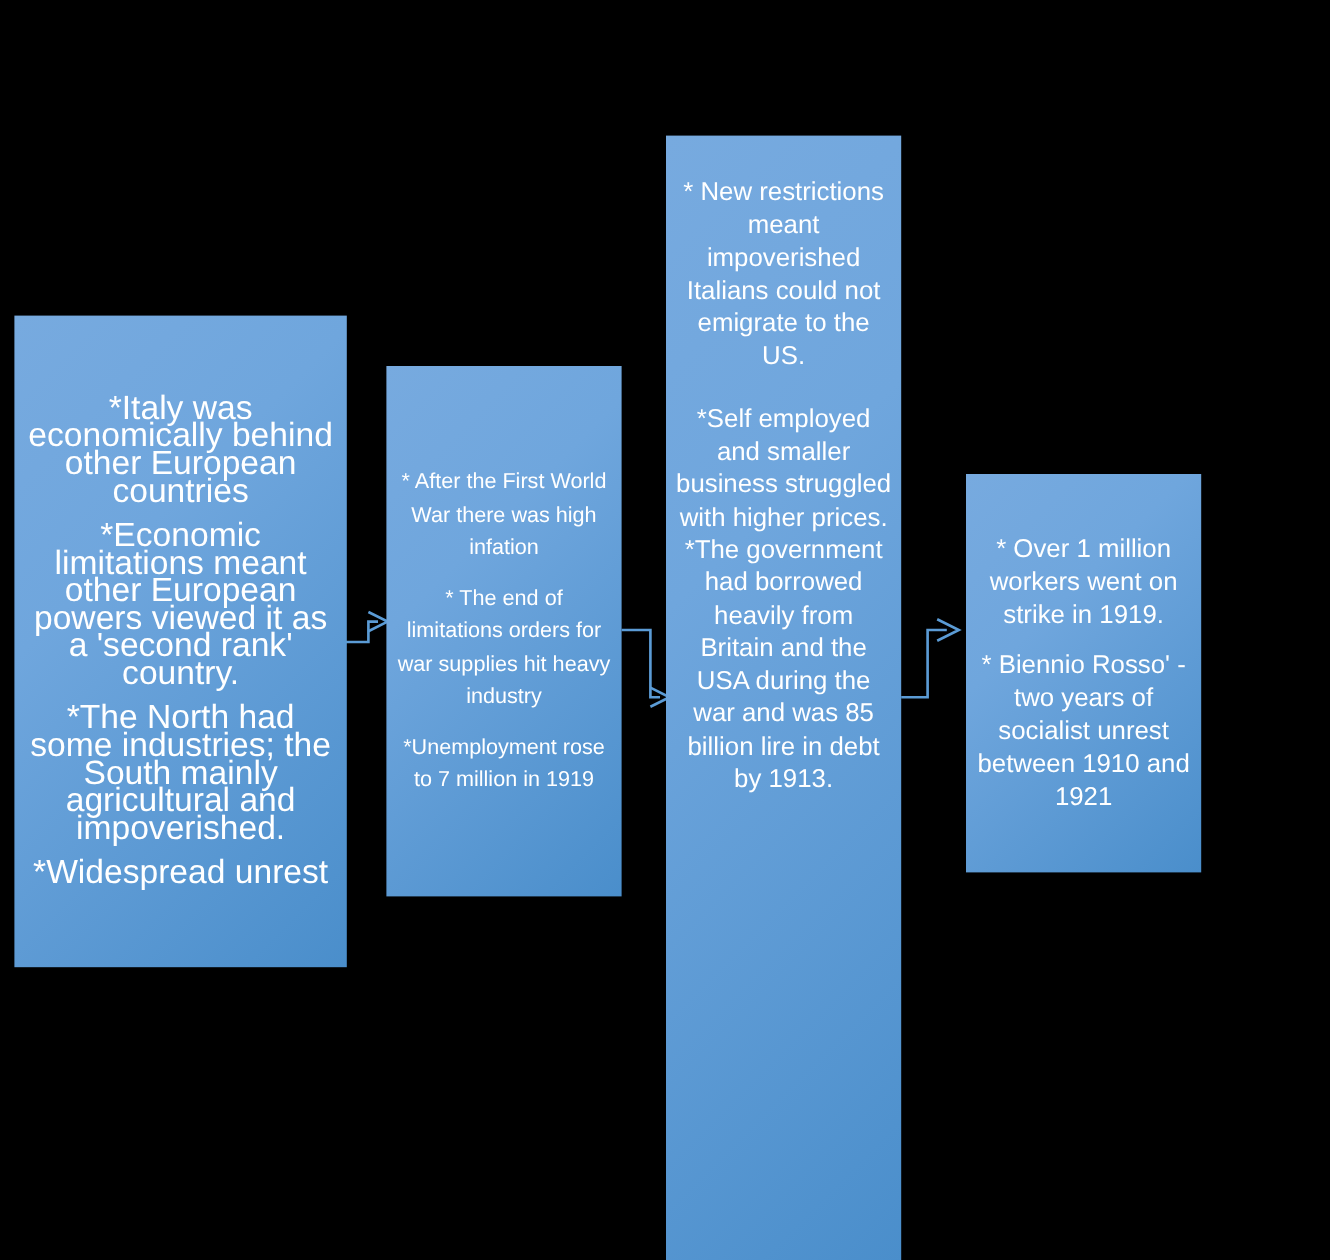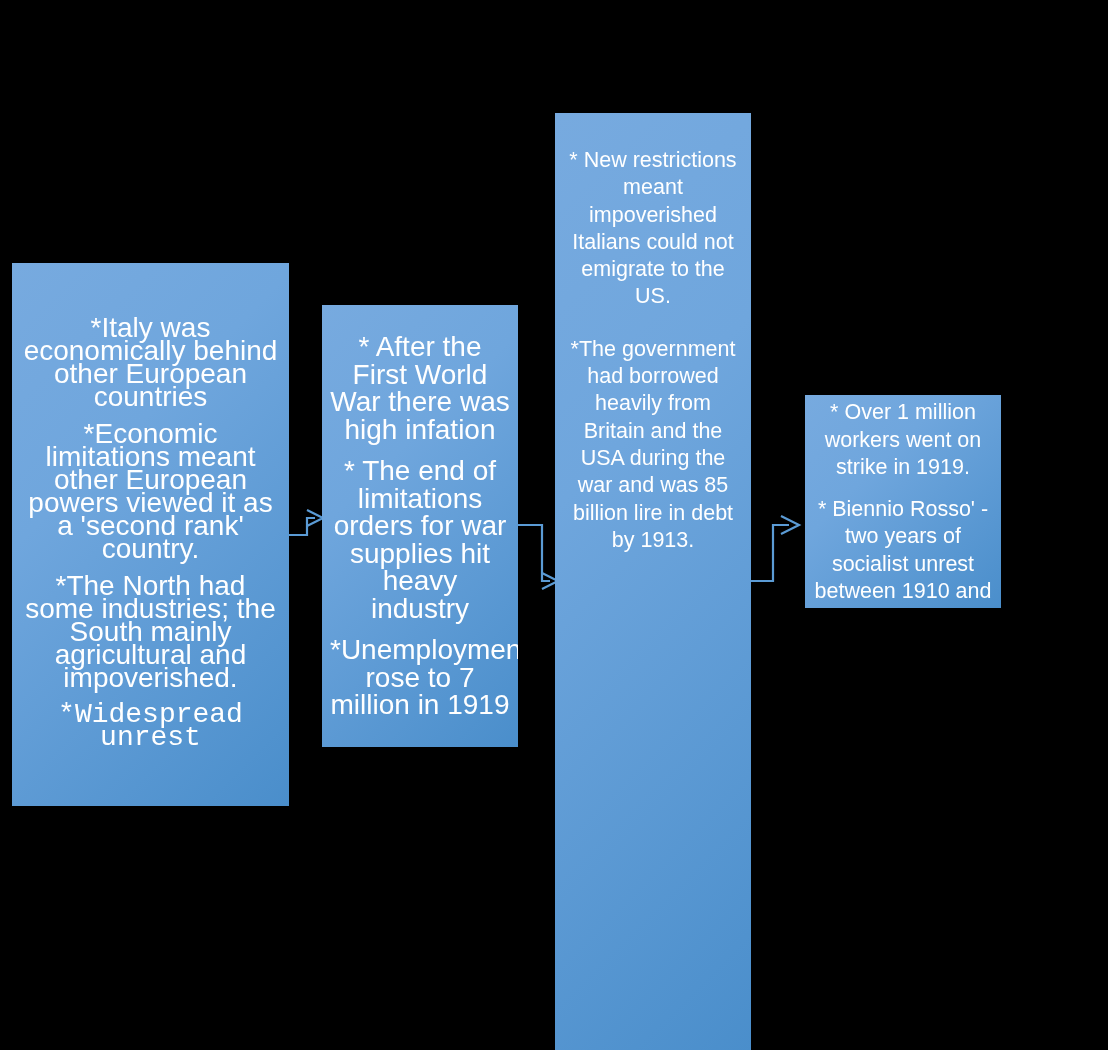--- a/index.html
+++ b/index.html
@@ -39,29 +39,29 @@
   
   #box-1 {
     left: 12px;
     top: 263px;
     width: 277px;
     height: 543px;
     font-size: 28px;
     line-height: 23px;
   }
   #box-1 p { margin-bottom: 14px; }
-  #box-1 p:last-child { margin-bottom: 4px; font-family: Liberation Mono, monospace; }
+  #box-1 p:last-child { margin-bottom: 4px; }
 
   
   #box-2 {
     left: 322px;
     top: 305px;
     width: 196px;
     height: 442px;
-    font-size: 28px;
+    font-size: 18px;
     line-height: 27.5px;
   }
   #box-2 p { margin-bottom: 14px; }
   #box-2 p:last-child { margin-bottom: 0; }
 
   
   #box-3 {
     left: 555px;
     top: 113px;
     width: 196px;
@@ -72,24 +72,23 @@
     padding-top: 34px;
   }
   #box-3 p { margin-bottom: 0; }
   #box-3 p.gap { margin-bottom: 25px; }
 
   
   #box-4 {
     left: 805px;
     top: 395px;
     width: 196px;
-    height: 213px;
+    height: 332px;
     font-size: 21.5px;
     line-height: 27.5px;
-    justify-content: space-between;
   }
   #box-4 p { margin-bottom: 14px; }
   #box-4 p:last-child { margin-bottom: 0; }
 
   .connector {
     position: absolute;
     pointer-events: none;
   }
   .connector svg { display: block; overflow: visible; }
 </style>
@@ -120,20 +119,21 @@
 
   <div class="connector" id="connector-2" style="left:518px; top:518px; width:44px; height:80px;">
     <svg width="44" height="80" viewBox="0 0 44 80" aria-hidden="true">
       <path d="M 0 7 L 24 7 L 24 63 L 32 63" fill="none" stroke="#5B9BD5" stroke-width="2.2"></path>
       <path d="M 24 55 L 40 63 L 24 71" fill="none" stroke="#5B9BD5" stroke-width="2.2" stroke-linejoin="miter"></path>
     </svg>
   </div>
 
   <div class="flow-box" id="box-3">
     <p class="gap">* New restrictions meant impoverished Italians could not emigrate to the US.</p>
+    <p>*Self employed and smaller business struggled with higher prices.</p>
     <p>*The government had borrowed heavily from Britain and the USA during the war and was 85 billion lire in debt by 1913.</p>
   </div>
 
   <div class="connector" id="connector-3" style="left:751px; top:518px; width:56px; height:80px;">
     <svg width="56" height="80" viewBox="0 0 56 80" aria-hidden="true">
       <path d="M 0 63 L 22 63 L 22 7 L 38 7" fill="none" stroke="#5B9BD5" stroke-width="2.2"></path>
       <path d="M 30 -2 L 48 7 L 30 16" fill="none" stroke="#5B9BD5" stroke-width="2.2" stroke-linejoin="miter"></path>
     </svg>
   </div>
 

